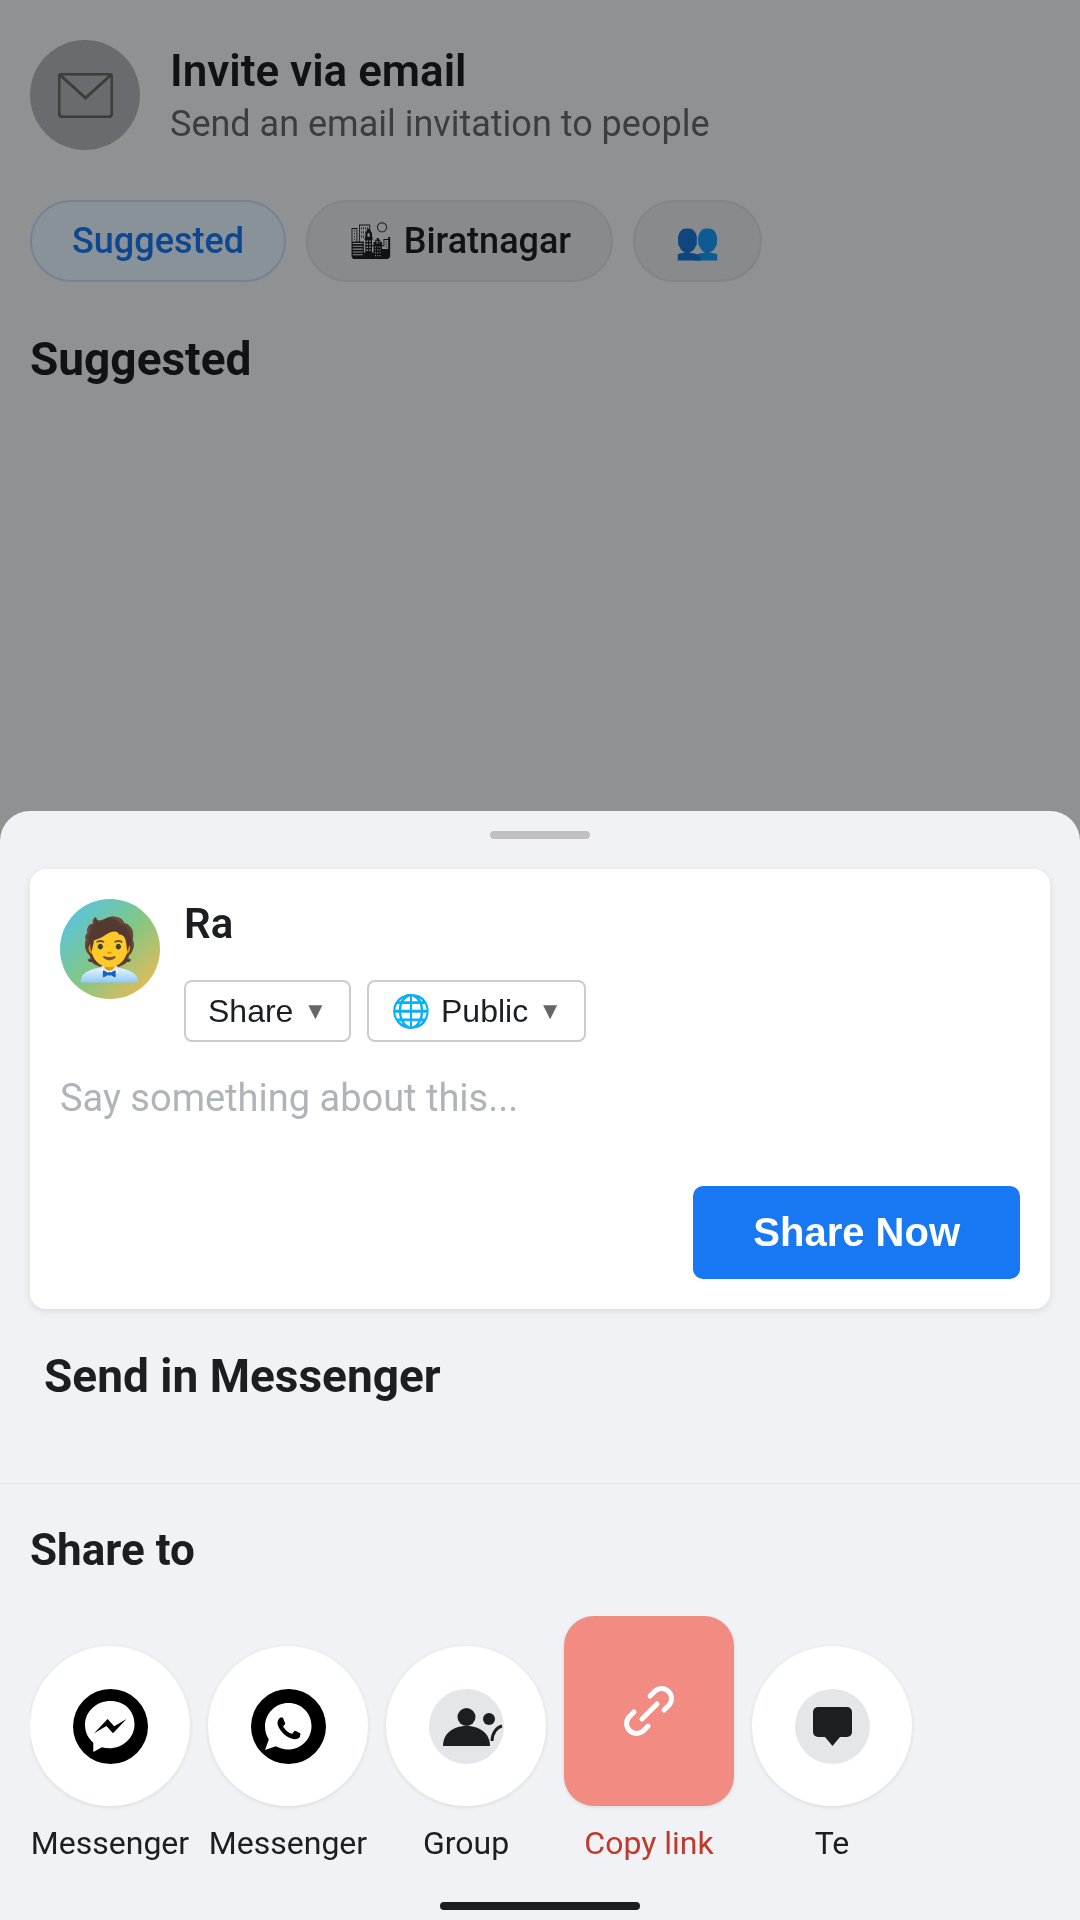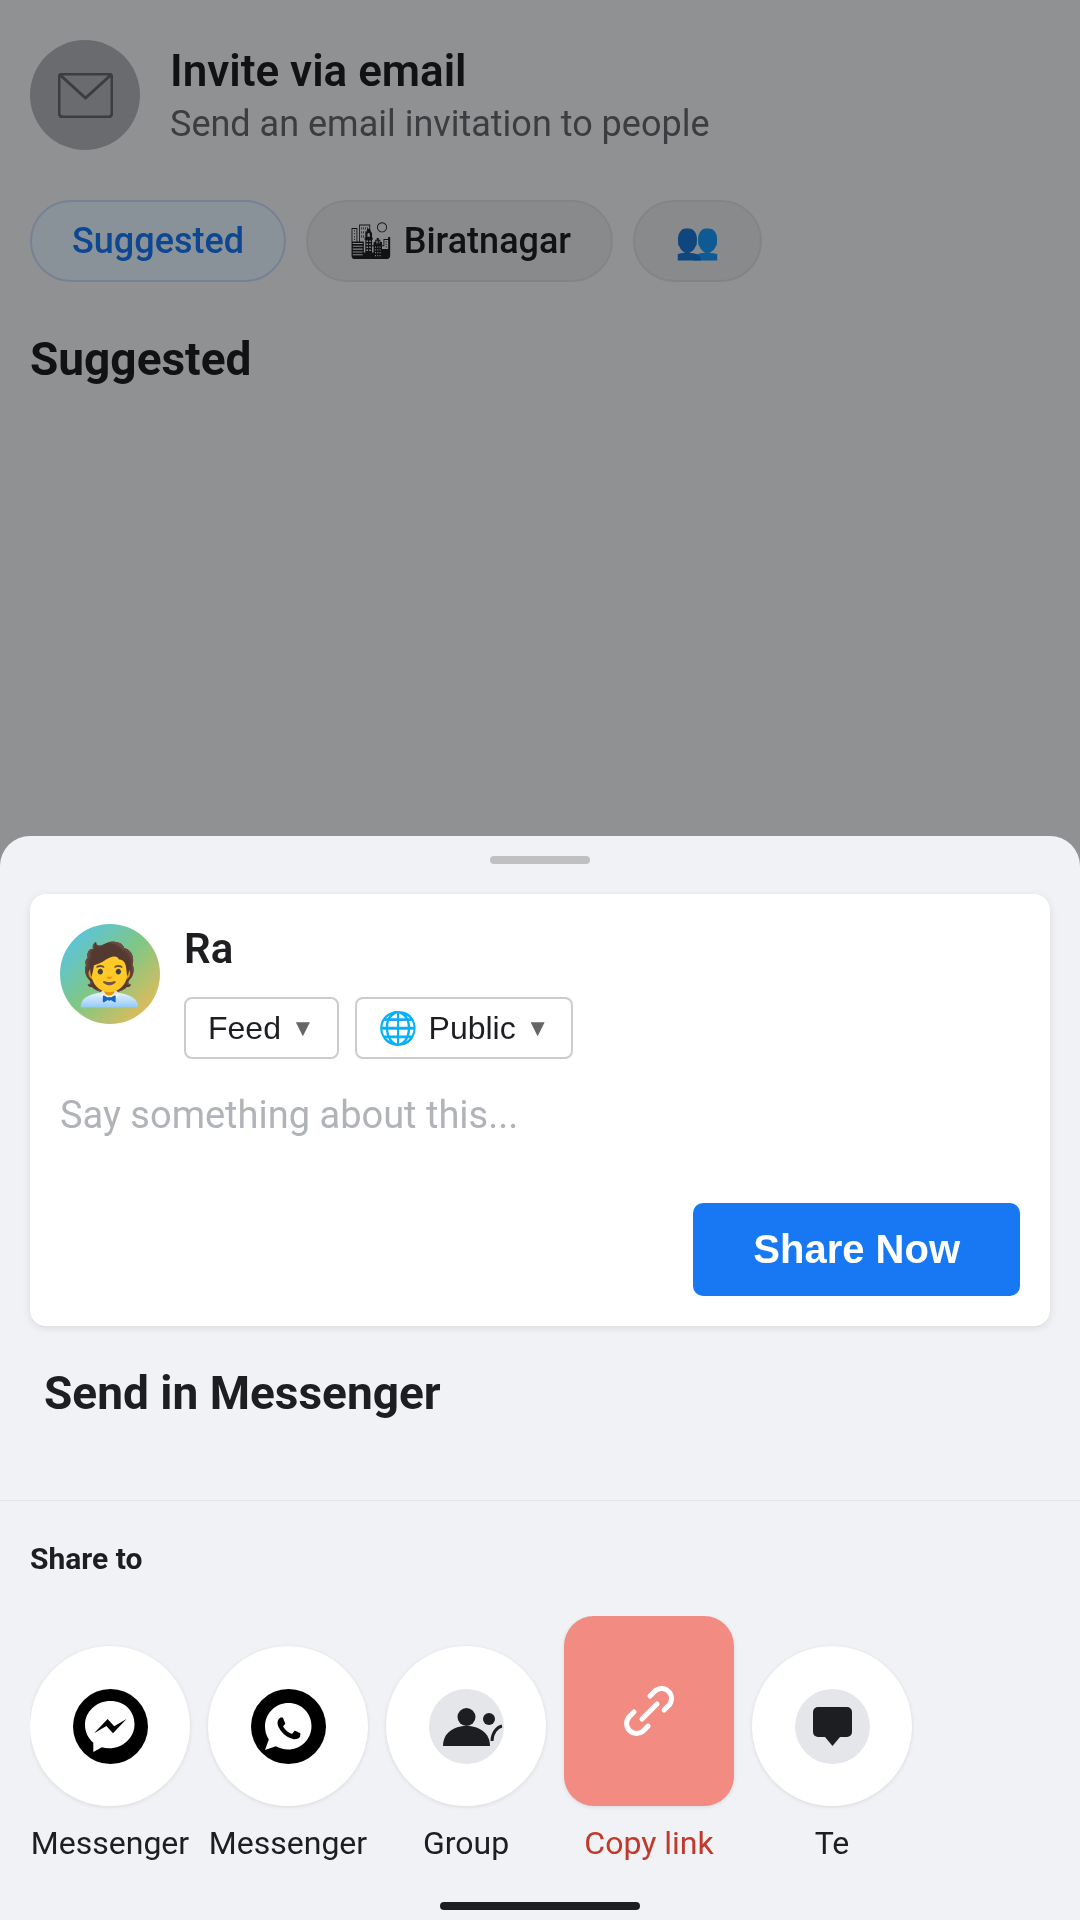--- a/index.html
+++ b/index.html
@@ -135,21 +135,21 @@
       background: linear-gradient(135deg, #4fc3f7 0%, #81c784 50%, #ffb74d 100%);
       display: flex;
       align-items: center;
       justify-content: center;
       font-size: 50px;
     }
 
     .composer-user-info {
       display: flex;
       flex-direction: column;
-      gap: 24px;
+      gap: 32px;
     }
 
     .user-name {
       font-size: 42px;
       font-weight: 600;
       color: #1c1e21;
     }
 
     .composer-badges {
       display: flex;
@@ -217,21 +217,21 @@
 
     
     .share-to-section {
       background: #f0f2f5;
       padding: 40px 30px 20px;
       border-top: 1px solid #e4e6ea;
       margin-top: 20px;
     }
 
     .share-to-title {
-      font-size: 30px;
+      font-size: 44px;
       font-weight: 700;
       color: #1c1e21;
       margin-bottom: 40px;
     }
 
     .share-icons-row {
       display: flex;
       gap: 18px;
       align-items: flex-end;
       overflow: hidden;
@@ -325,21 +325,21 @@
 
   <div class="composer-card">
     <div class="composer-header">
       <div class="avatar">
         <span class="avatar-figure">🧑‍💼</span>
       </div>
       <div class="composer-user-info">
         <div class="user-name">Ra</div>
         <div class="composer-badges">
           <button class="badge-btn">
-            <span>Feed</span>
+            <span>Share</span>
             <span class="chevron">▼</span>
           </button>
           <button class="badge-btn">
             <span>🌐</span>
             <span>Public</span>
             <span class="chevron">▼</span>
           </button>
         </div>
       </div>
     </div>

